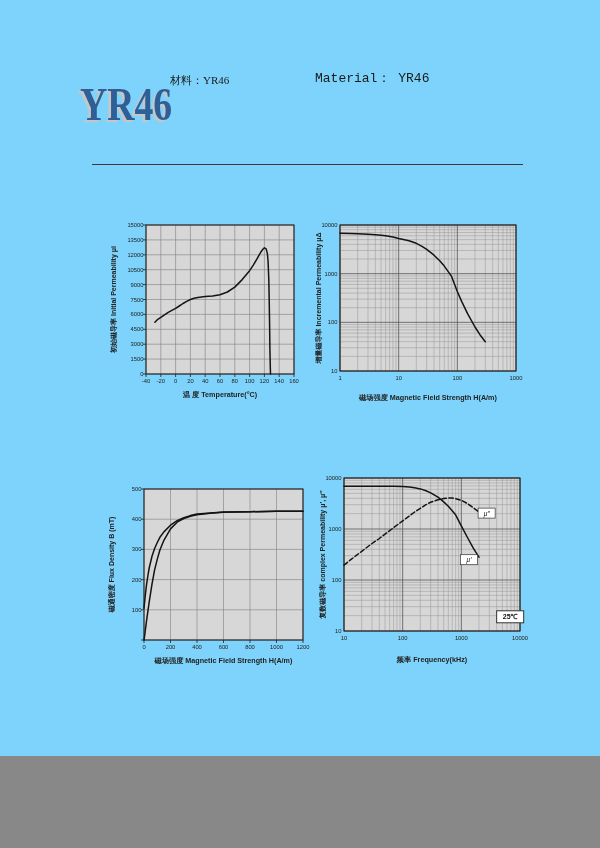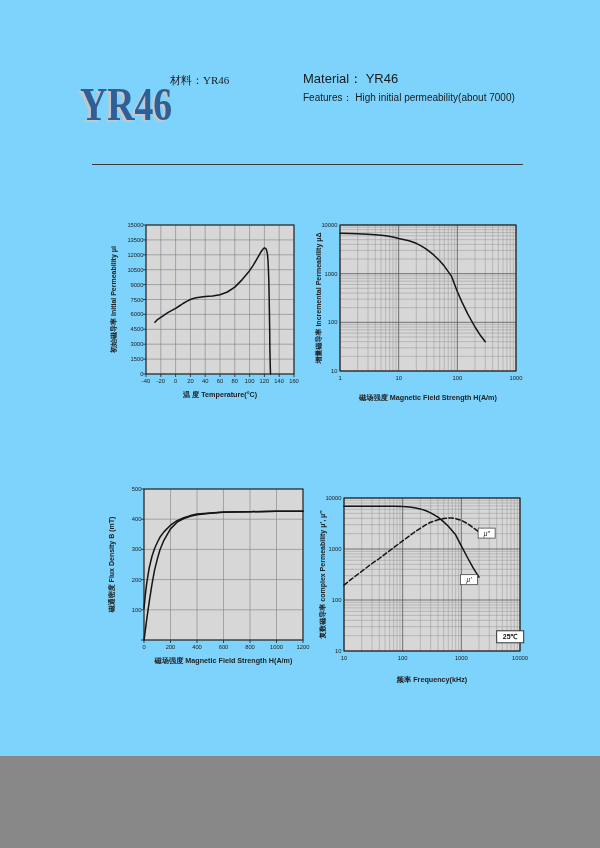--- a/index.html
+++ b/index.html
@@ -4,30 +4,30 @@
 <style>
   html,body{margin:0;padding:0;background:#888;}
   .page{position:relative;width:600px;height:756px;background:#7dd3fc;overflow:hidden;
         font-family:"Liberation Sans",sans-serif;color:#222;}
   .logo{position:absolute;left:80px;top:82px;font-family:"Liberation Serif",serif;
         font-weight:bold;font-size:46px;line-height:1;color:#2e5f97;
         text-shadow:-3px 2px 0 #c6c6c6;transform:scaleX(0.82);transform-origin:left top;}
   .zh{position:absolute;left:170px;top:71px;font-family:"Liberation Serif",serif;
       font-size:11px;line-height:19px;color:#1a1a1a;}
   .zh-flex{display:flex;}
-  .en{position:absolute;left:303px;top:69px;font-family:Liberation Sans, sans-serif;
+  .en{position:absolute;left:315px;top:69px;font-family:Liberation Mono, monospace;
       font-size:10px;line-height:18.5px;color:#1a1a1a;white-space:nowrap;}
   .en-material{font-size:13px;line-height:20px;}
   .spread{word-spacing:1.5px;}
   .rule{position:absolute;left:92px;top:164px;width:431px;border-top:1.6px solid #3a3a3a;}
   .chart{position:absolute;}
   #c1{left:100px;top:213px;text-align:right;}
   #c2{left:314px;top:210px;}
   #c3{left:98px;top:477px;}
-  #c4{left:318px;top:484px;}
+  #c4{left:318px;top:464px;}
   svg text{font-family:"Liberation Sans",sans-serif;}
 </style>
 </head>
 <body>
 
 <div class="page">
 
   <div class="logo">YR46</div>
 
   <div class="zh">
@@ -35,21 +35,20 @@
       <span>材料：</span>
       <span>YR46</span>
     </div>
   </div>
 
   <div class="en">
     <div class="en-material">
       <span>Material：</span>
       <span>YR46</span>
     </div>
-    <div>Features：  High initial permeability(about 7000)</div>
   </div>
 
   <div class="rule"></div>
 
   <div class="chart" id="c1"><svg width="212" height="196" viewBox="0 0 212 196">
         <rect x="46" y="12" width="148" height="149" fill="#d7d7d7"></rect>
         <g></g>
         <g>
           <line x1="46" y1="12" x2="46" y2="161" stroke="#7f7f7f" stroke-width="0.6"></line>
           <line x1="60.8" y1="12" x2="60.8" y2="161" stroke="#7f7f7f" stroke-width="0.6"></line>

